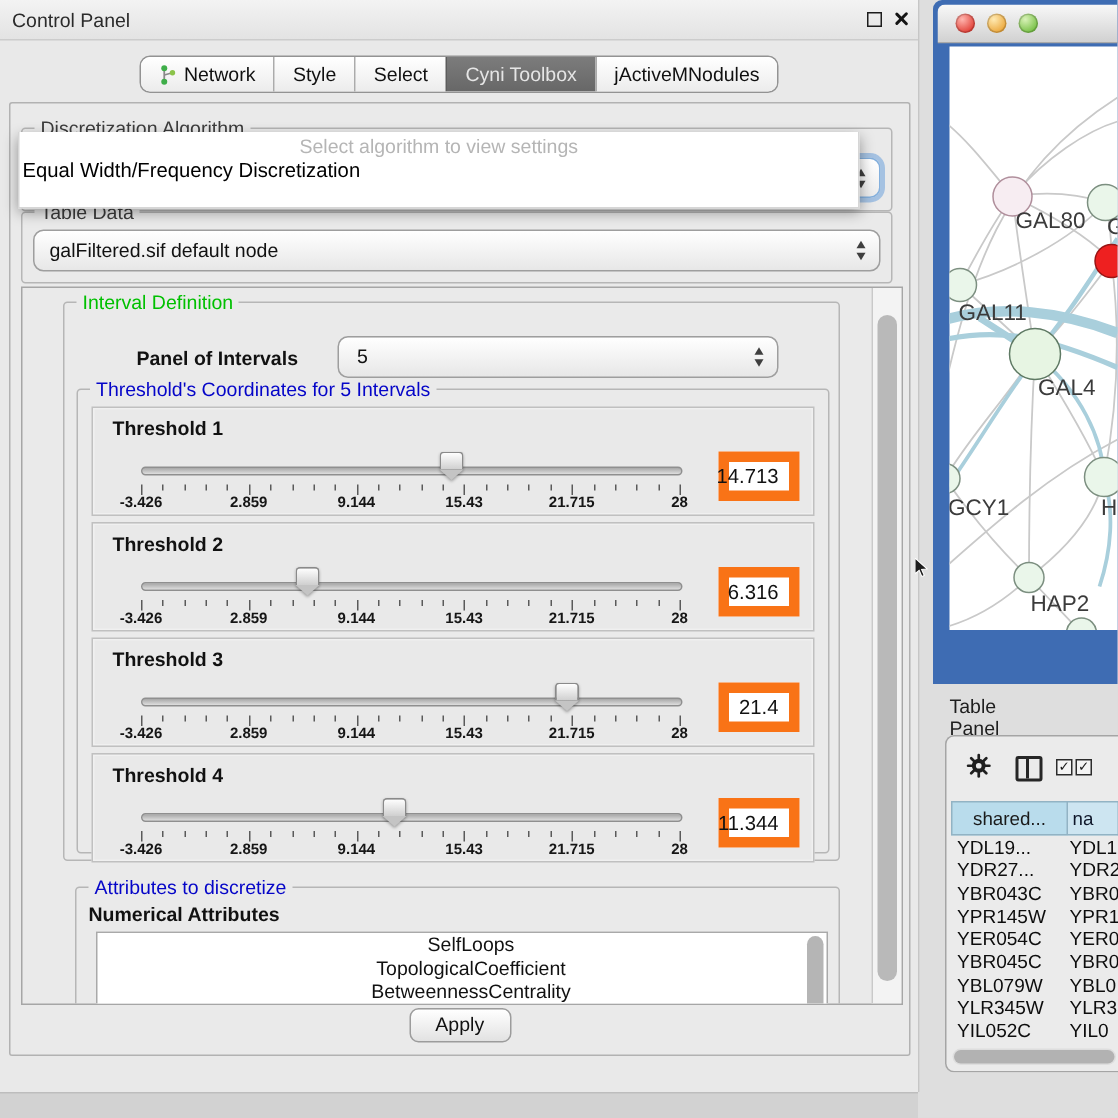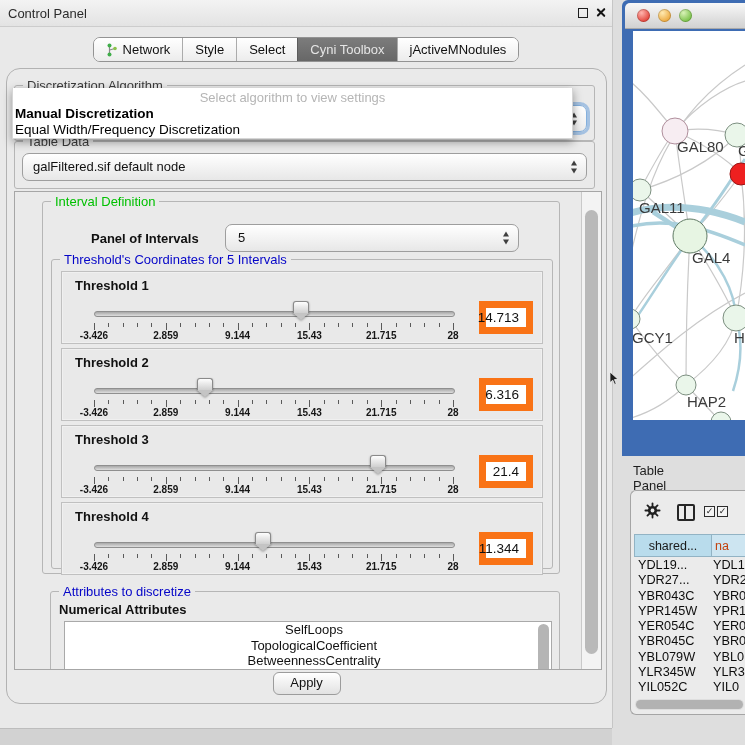--- a/index.html
+++ b/index.html
@@ -15,21 +15,21 @@
   #close-btn:before,#close-btn:after{content:"";position:absolute;left:5px;top:0;width:2.4px;height:11px;background:#141414;border-radius:1px;}
   #close-btn:before{transform:rotate(45deg);} #close-btn:after{transform:rotate(-45deg);}
 
   #top-tabbar{position:absolute;top:37px;left:0;width:612px;display:flex;justify-content:center;}
   .segmented{display:flex;border:1px solid #939393;border-radius:7px;overflow:hidden;height:23px;background:#fff;}
   .seg{display:flex;align-items:center;gap:5px;padding:0 12px;font-size:13px;color:#101010;
        background:linear-gradient(#ffffff,#ececec);border-left:1px solid #ababab;white-space:nowrap;cursor:pointer;}
   .seg:first-child{border-left:none;}
   .seg.selected{background:linear-gradient(#7c7c7c,#676767);color:#e5e5e5;border-left-color:#5c5c5c;}
 
-  #tab-content{position:absolute;left:6px;top:68px;width:599px;height:634px;background:#eaeaea;border:1px solid #b2b2b2;border-radius:14px;}
+  #tab-content{position:absolute;left:6px;top:68px;width:599px;height:634px;background:#eaeaea;border:1px solid #b2b2b2;border-radius:2px;}
 
   .group{position:absolute;border:1px solid #b6b6b6;border-radius:3px;}
   .gtitle{position:absolute;top:-8px;left:8px;background:#eaeaea;padding:0 4px;font-size:13px;line-height:15px;white-space:nowrap;}
   .gtitle.green{color:#00c000;}
   .gtitle.blue{color:#0505c8;}
   .gtitle.plain{color:#3c3c3c;}
 
   #algo-group{left:7px;top:16px;width:579px;height:54px;}
   #algo-combo{position:absolute;left:7px;top:19px;width:563px;height:25px;border-radius:7px;
       background:linear-gradient(#ffffff,#ececec);border:1px solid #84b0dd;box-shadow:0 0 0 3px rgba(108,160,219,.55);cursor:pointer;}
@@ -102,21 +102,21 @@
   #table-title{position:absolute;left:633px;top:463px;font-size:13px;color:#1e1e1e;}
   #table-box{position:absolute;left:630px;top:490px;width:115px;height:223px;background:#ebebeb;border:1px solid #a5a5a5;border-right:none;border-radius:6px 0 0 6px;overflow:hidden;}
   #tp-toolbar{position:absolute;top:0;left:0;right:0;height:42px;}
   #gear-btn{position:absolute;left:13px;top:11px;cursor:pointer;}
   #split-btn{position:absolute;left:46px;top:13px;width:14px;height:13px;border:2px solid #262626;border-radius:2px;cursor:pointer;}
   #split-btn:after{content:"";position:absolute;left:5px;top:0;width:2px;height:13px;background:#262626;}
   .cbgroup{position:absolute;left:73px;top:15px;display:flex;gap:2px;cursor:pointer;}
   .cb{width:9px;height:9px;border:1.5px solid #2c2c2c;font-size:9px;line-height:9px;text-align:center;color:#1c1c1c;background:#f4f4f4;}
   #tp-header{position:absolute;top:43px;left:3px;right:0;height:23px;display:flex;}
   .hcell1{width:76px;background:#b9dcec;border:1px solid #92b3c4;font-size:12.5px;color:#1a1a1a;display:flex;align-items:center;justify-content:center;cursor:pointer;}
-  .hcell2{flex:1;background:#cde5f1;border:1px solid #92b3c4;border-left:none;font-size:12.5px;color:#c2410c;display:flex;align-items:center;padding-left:3px;overflow:hidden;cursor:pointer;}
+  .hcell2{flex:1;background:#cde5f1;border:1px solid #92b3c4;border-left:none;font-size:12.5px;color:#0f172a;display:flex;align-items:center;padding-left:3px;overflow:hidden;cursor:pointer;}
   #tp-rows{position:absolute;top:67px;left:3px;right:0;overflow:hidden;height:138px;}
   .trow{display:flex;height:15.3px;font-size:12.7px;color:#0d0d0d;cursor:pointer;}
   .tcell1{width:79px;padding-left:4px;box-sizing:border-box;white-space:nowrap;overflow:hidden;}
   .tcell2{flex:1;white-space:nowrap;overflow:hidden;}
   #tp-hscroll{position:absolute;bottom:4px;left:4px;right:2px;height:11px;background:#dedede;border-radius:6px;}
   #tp-hscroll .sthumb{position:absolute;left:1px;top:1px;right:1px;height:9px;background:#b2b2b2;border-radius:5px;cursor:pointer;}
 
   #cursor{position:absolute;left:610px;top:372px;z-index:80;}
   svg text{font-family:"Liberation Sans",sans-serif;}
 </style>
@@ -410,21 +410,20 @@
       <div id="apply-btn">Apply</div>
     </div>
 
   </div>
 
   <div id="bottom-strip"></div>
 
   <div id="popup">
     <div id="popup-hint">Select algorithm to view settings</div>
     <div id="popup-items">
-        <div class="popup-item bold">Manual Discretization</div>
         <div class="popup-item">Equal Width/Frequency Discretization</div>
       </div>
   </div>
 
   <div id="net-window">
     <div id="net-titlebar">
       <span class="light" id="light-red"></span>
       <span class="light" id="light-yellow"></span>
       <span class="light" id="light-green"></span>
     </div>

